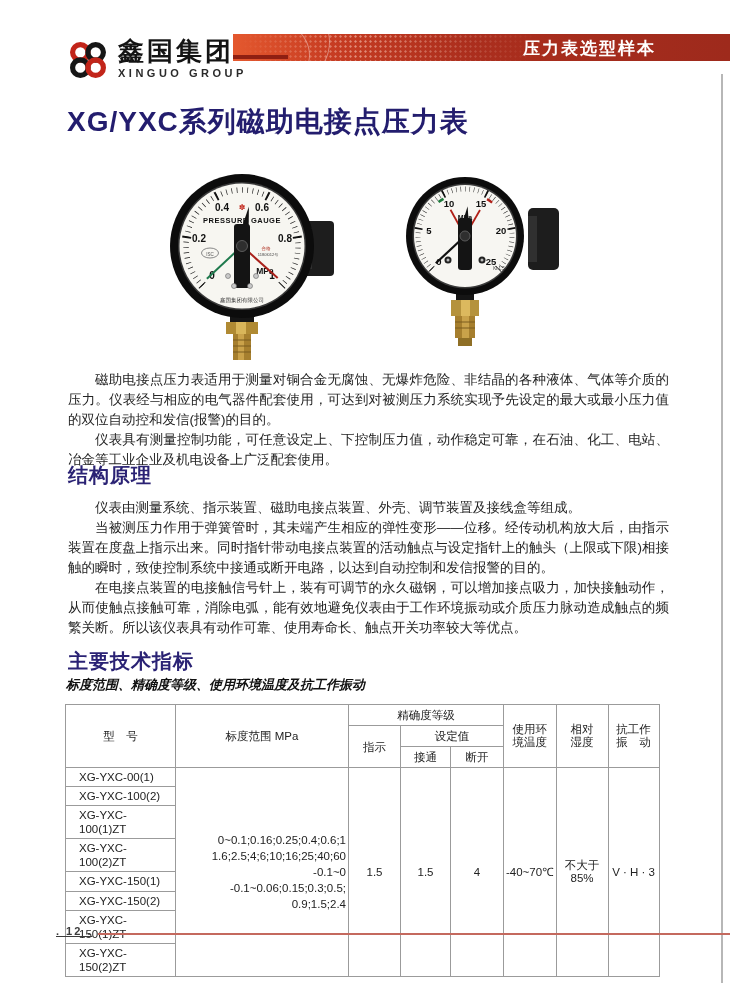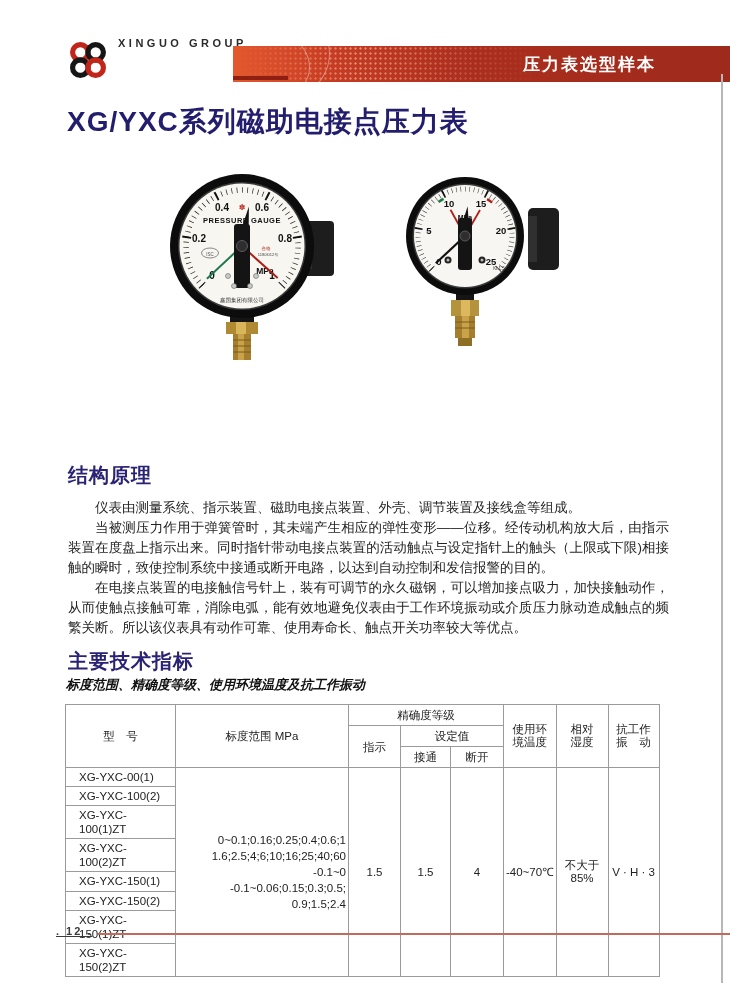--- a/index.html
+++ b/index.html
@@ -6,21 +6,21 @@
   .page{
     position:relative;width:730px;height:983px;margin:0 auto;background:#ffffff;
     font-family:"Liberation Sans",sans-serif;color:#262626;overflow:hidden;
   }
   
   .logo{position:absolute;left:68px;top:36px;display:flex;align-items:flex-start;}
   .logo-mark{width:40px;height:40px;margin-top:4px;}
   .logo-texts{margin-left:10px;}
   .logo-cn{font-size:26px;font-weight:bold;color:#141414;letter-spacing:3px;line-height:30px;}
   .logo-en{font-size:11px;font-weight:bold;color:#2a2a2a;letter-spacing:3.5px;margin-top:1px;}
-  .banner{position:absolute;left:233px;top:46px;right:0;height:36px;overflow:hidden;
+  .banner{position:absolute;left:233px;top:34px;right:0;height:27px;overflow:hidden;
     background:linear-gradient(90deg,#e4582e 0%,#c73c22 20%,#ab2e1d 48%,#9e2a1c 100%);padding-left:12px;}
   .banner-dots{position:absolute;inset:0;
     background-image:radial-gradient(circle,rgba(255,225,210,.55) .8px,transparent 1.5px);
     background-size:5px 5px;
     -webkit-mask-image:linear-gradient(90deg,transparent 1%,rgba(0,0,0,.95) 25%,transparent 62%);
     mask-image:linear-gradient(90deg,transparent 1%,rgba(0,0,0,.95) 25%,transparent 62%);}
   .banner-arc{position:absolute;border:1px solid rgba(255,255,255,.38);border-radius:50%;}
   .arc1{width:150px;height:110px;left:-55px;top:-48px;}
   .arc2{width:110px;height:80px;left:-35px;top:-20px;}
   .banner-strip{position:absolute;left:0;bottom:2px;width:55px;height:4px;background:#8e1f12;}
@@ -62,20 +62,21 @@
 <div class="page">
 
   <div class="logo">
     <svg class="logo-mark" viewBox="0 0 34 34">
       <circle cx="10.5" cy="10.5" r="6.6" fill="none" stroke="#c2251a" stroke-width="4.4"></circle>
       <circle cx="23.5" cy="10.5" r="6.6" fill="none" stroke="#161616" stroke-width="4.4"></circle>
       <circle cx="10.5" cy="23.5" r="6.6" fill="none" stroke="#161616" stroke-width="4.4"></circle>
       <circle cx="23.5" cy="23.5" r="6.6" fill="none" stroke="#c2251a" stroke-width="4.4"></circle>
     </svg>
     <div class="logo-texts">
+      <div class="logo-cn">鑫国集团</div>
       <div class="logo-en">XINGUO GROUP</div>
     </div>
   </div>
 
   <div class="banner">
     <span class="banner-arc arc1"></span>
     <span class="banner-arc arc2"></span>
     <span class="banner-dots"></span>
     <span class="banner-strip"></span>
     <span class="banner-text">压力表选型样本</span>
@@ -171,20 +172,24 @@
     <line x1="63" y1="64" x2="33.8" y2="91.3" stroke="#111" stroke-width="2.2"></line>
     <polygon points="65.6,34.2 57.5,60 67.5,61" fill="#111"></polygon>
     <rect x="56" y="46" width="14" height="52" rx="3" fill="#141414"></rect>
     <circle cx="46" cy="88" r="3.5" fill="#222"></circle>
       <circle cx="46" cy="88" r="1.5" fill="#bbb"></circle>
     <circle cx="80" cy="88" r="3.5" fill="#222"></circle>
       <circle cx="80" cy="88" r="1.5" fill="#bbb"></circle>
     <circle cx="63" cy="64" r="5" fill="#2e2e2e" stroke="#5a5a5a" stroke-width="1"></circle>
   </svg>
 
+  <div class="textblock intro">
+    <p>磁助电接点压力表适用于测量对铜合金无腐蚀、无爆炸危险、非结晶的各种液体、气体等介质的压力。仪表经与相应的电气器件配套使用，可达到对被测压力系统实现予先设定的最大或最小压力值的双位自动控和发信(报警)的目的。</p>
+    <p>仪表具有测量控制功能，可任意设定上、下控制压力值，动作稳定可靠，在石油、化工、电站、冶金等工业企业及机电设备上广泛配套使用。</p>
+  </div>
 
   <div class="sec-heading h-struct">结构原理</div>
   <div class="textblock s1-paras">
     <p>仪表由测量系统、指示装置、磁助电接点装置、外壳、调节装置及接线盒等组成。</p>
     <p>当被测压力作用于弹簧管时，其未端产生相应的弹性变形——位移。经传动机构放大后，由指示装置在度盘上指示出来。同时指针带动电接点装置的活动触点与设定指针上的触头（上限或下限)相接触的瞬时，致使控制系统中接通或断开电路，以达到自动控制和发信报警的目的。</p>
     <p>在电接点装置的电接触信号针上，装有可调节的永久磁钢，可以增加接点吸力，加快接触动作，从而使触点接触可靠，消除电弧，能有效地避免仪表由于工作环境振动或介质压力脉动造成触点的频繁关断。所以该仪表具有动作可靠、使用寿命长、触点开关功率较大等优点。</p>
   </div>
 
   <div class="sec-heading h-tech">主要技术指标</div>
   <div class="tbl-caption">标度范围、精确度等级、使用环境温度及抗工作振动</div>

